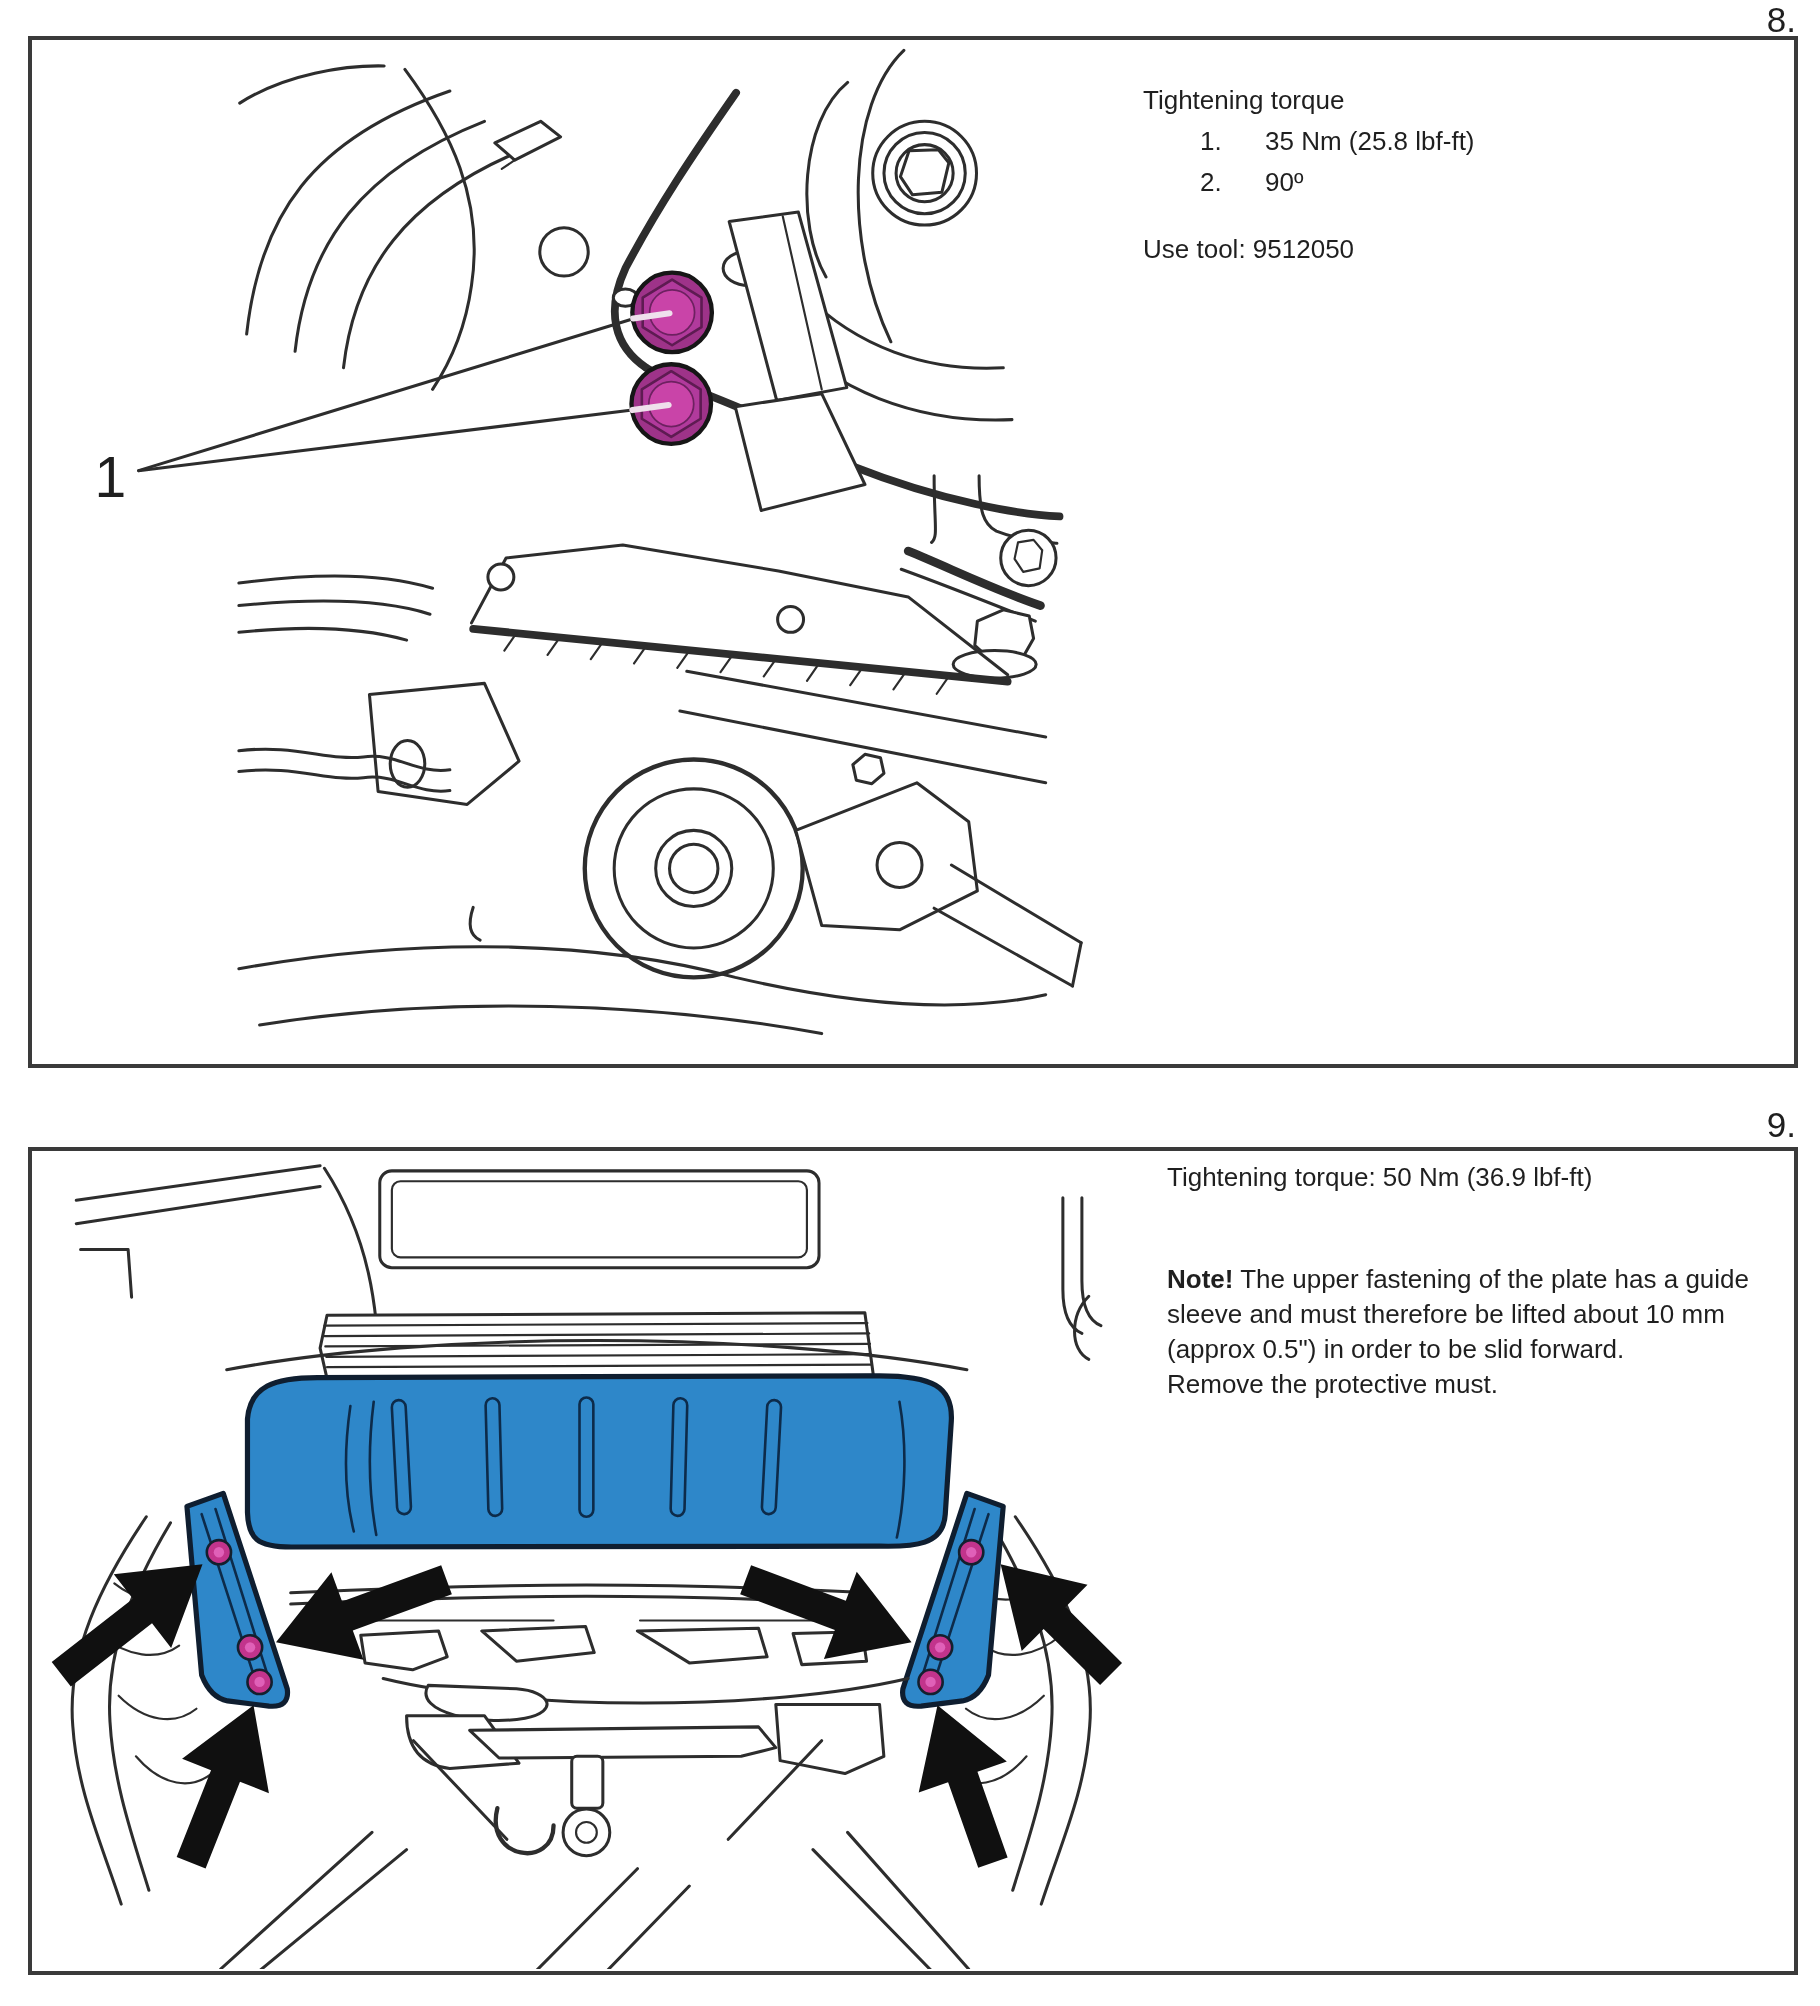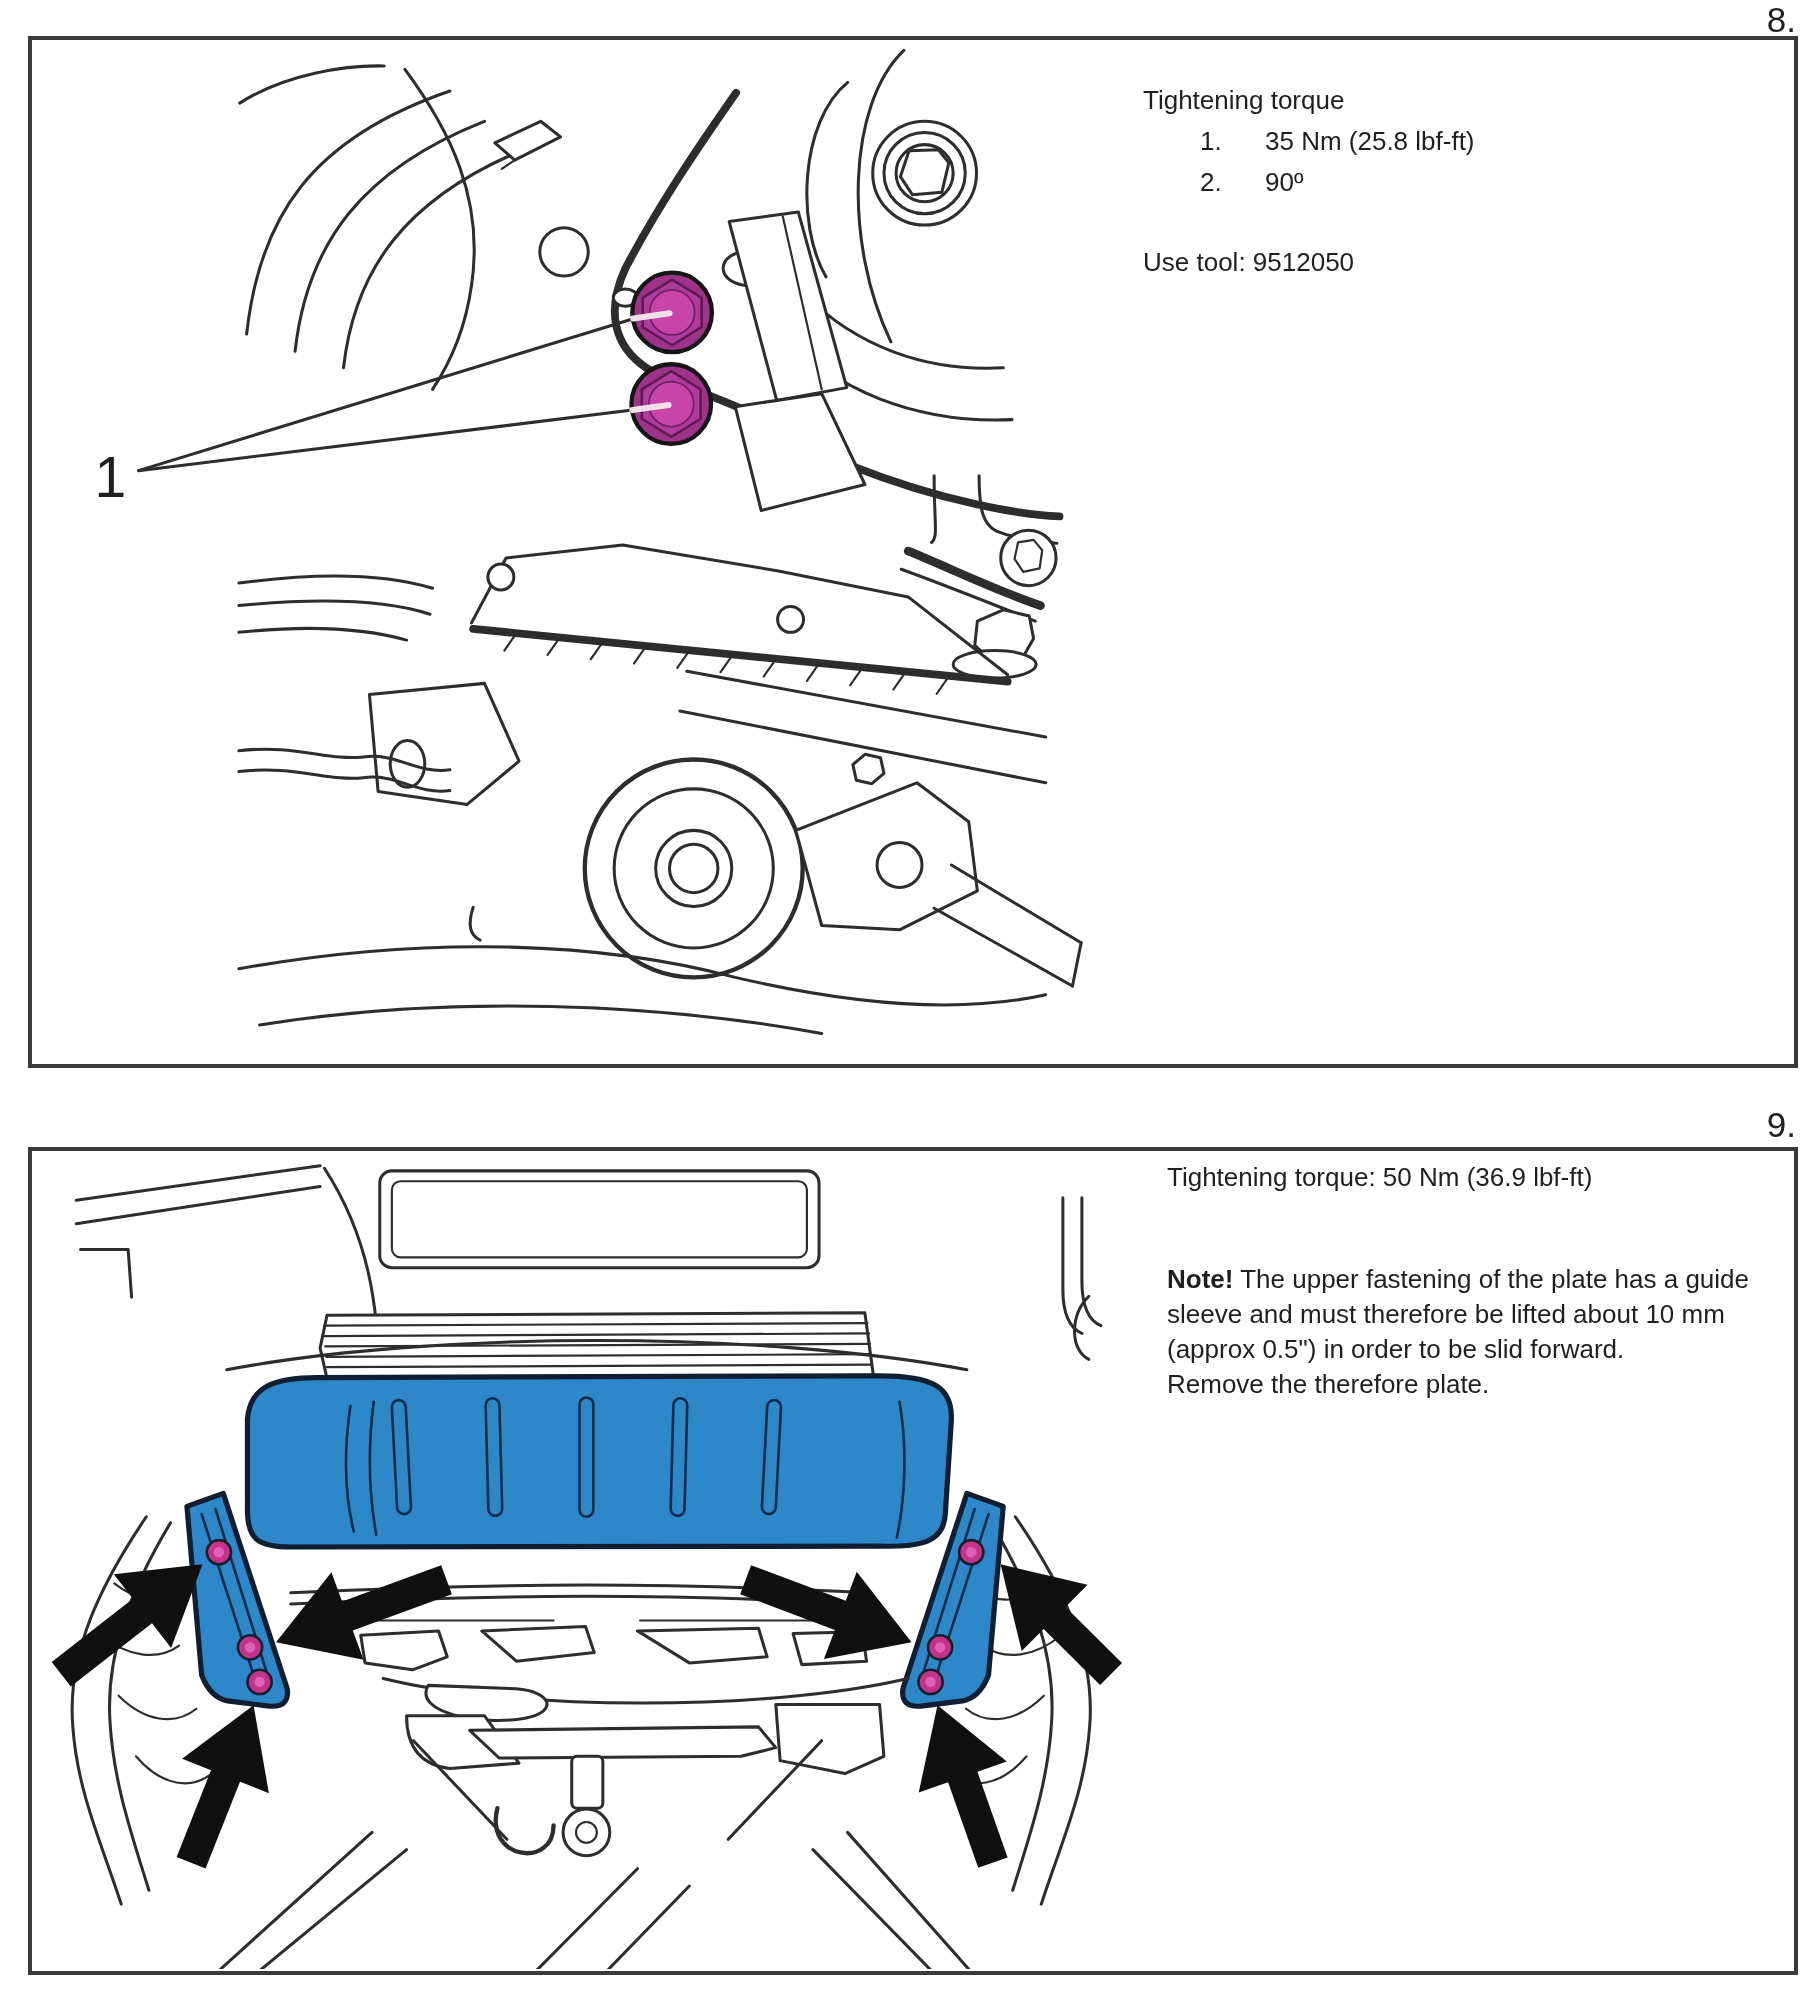--- a/index.html
+++ b/index.html
@@ -10,21 +10,21 @@
   #step9-num{top:1105px;}
   .panel{position:absolute;left:28px;width:1770px;border:4.3px solid #3a3a3a;
          background:#fff;box-sizing:border-box;}
   #panel-8{top:36px;height:1032px;}
   #panel-9{top:1147px;height:828px;}
   .illus{position:absolute;left:0;top:0;display:block;}
   
   .p1-text{position:absolute;left:1111px;top:40px;font-size:26px;line-height:41px;width:657px;}
   .torque-row{display:flex;padding-left:57px;}
   .torque-row .num{display:inline-block;width:65px;}
-  .p1-tool{margin-top:39px;}
+  .p1-tool{margin-top:26px;}
   .p2-text{position:absolute;left:1135px;top:8.6px;font-size:26px;line-height:35px;width:614px;}
   .p2-note{margin-top:67px;}
   .p2-note b{font-weight:bold;}
   
   .ln{fill:none;stroke:#2d2d2d;stroke-width:3.5;stroke-linecap:round;stroke-linejoin:round}
   .w2{stroke-width:2.5}
   .w5{stroke-width:5}
   .w9{stroke-width:9}
   .w10{stroke-width:10}
   .lnf{fill:#ffffff;stroke:#2d2d2d;stroke-width:3.5;stroke-linejoin:round}
@@ -310,19 +310,19 @@
         <g transform="translate(1047,641) rotate(-109.4)">
           <path class="arrow" d="M0,0 L-88,-54 L-88,-18 L-193,-18 L-193,18 L-88,18 L-88,54 Z"></path>
           </g>
       </g>
     </svg>
 
     <div class="p2-text">
       <div>Tightening torque: 50 Nm (36.9 lbf-ft)</div>
       <div class="p2-note">
         <b>Note!</b><span> The upper fastening of the plate has a guide sleeve and must therefore be lifted about 10 mm (approx 0.5") in order to be slid forward.</span>
-        <div>Remove the therefore plate.</div>
+        <div>Remove the protective must.</div>
       </div>
     </div>
   </div>
 
 </div>
 
 
 </body></html>

